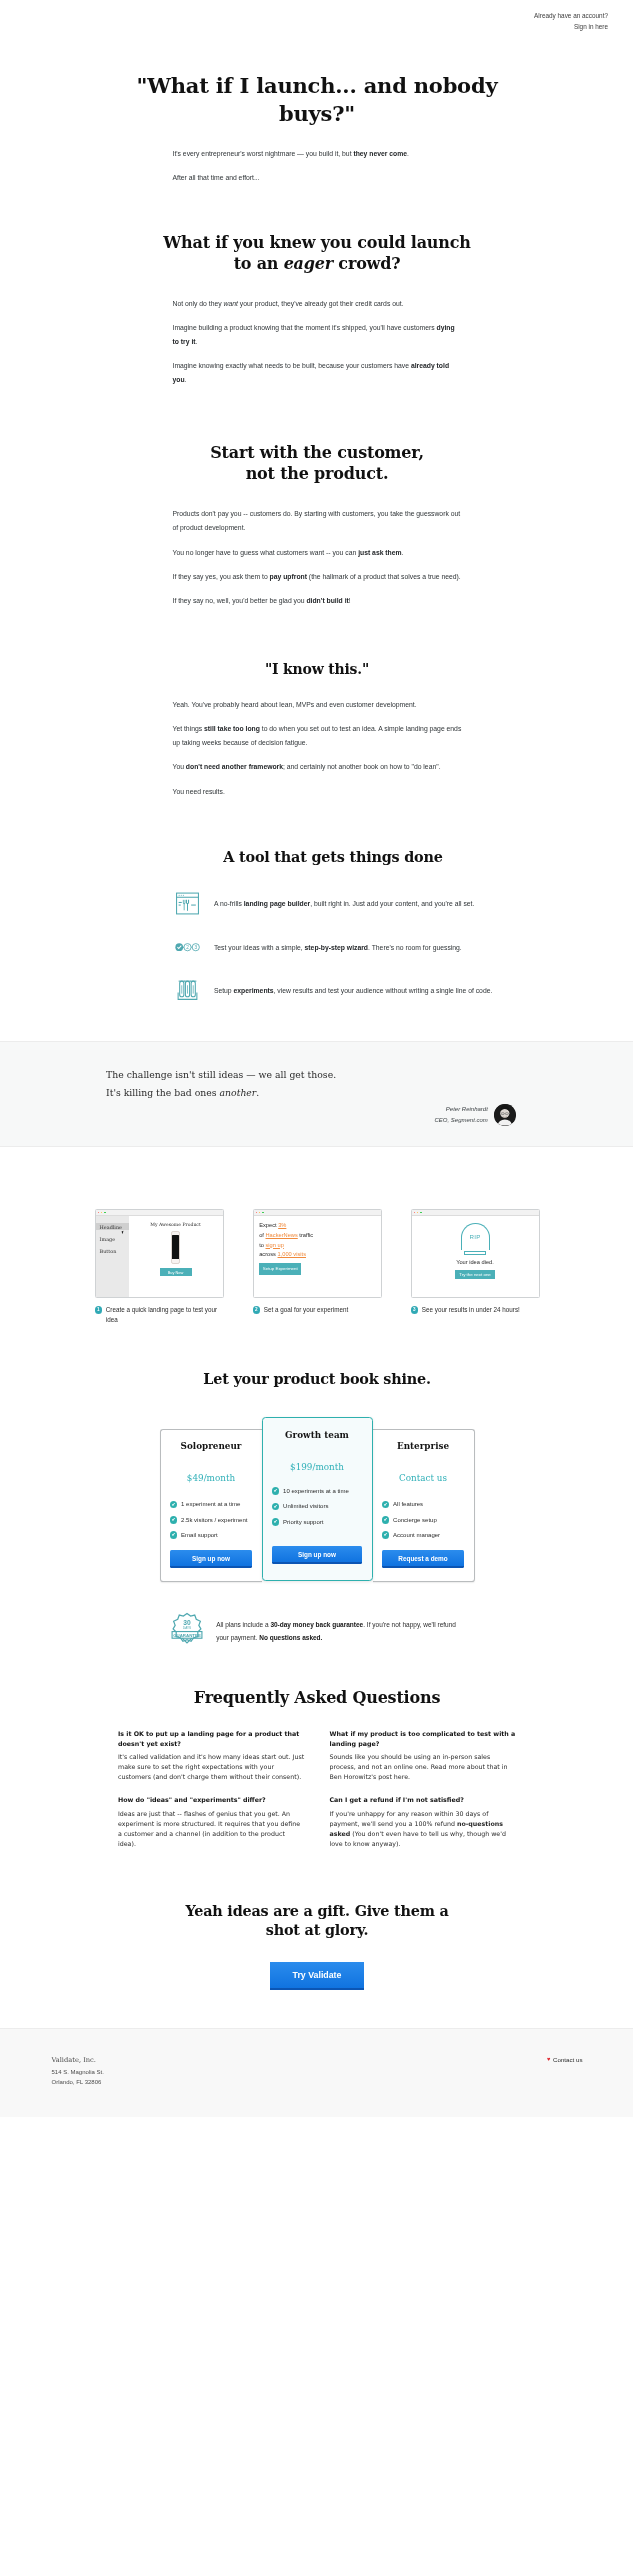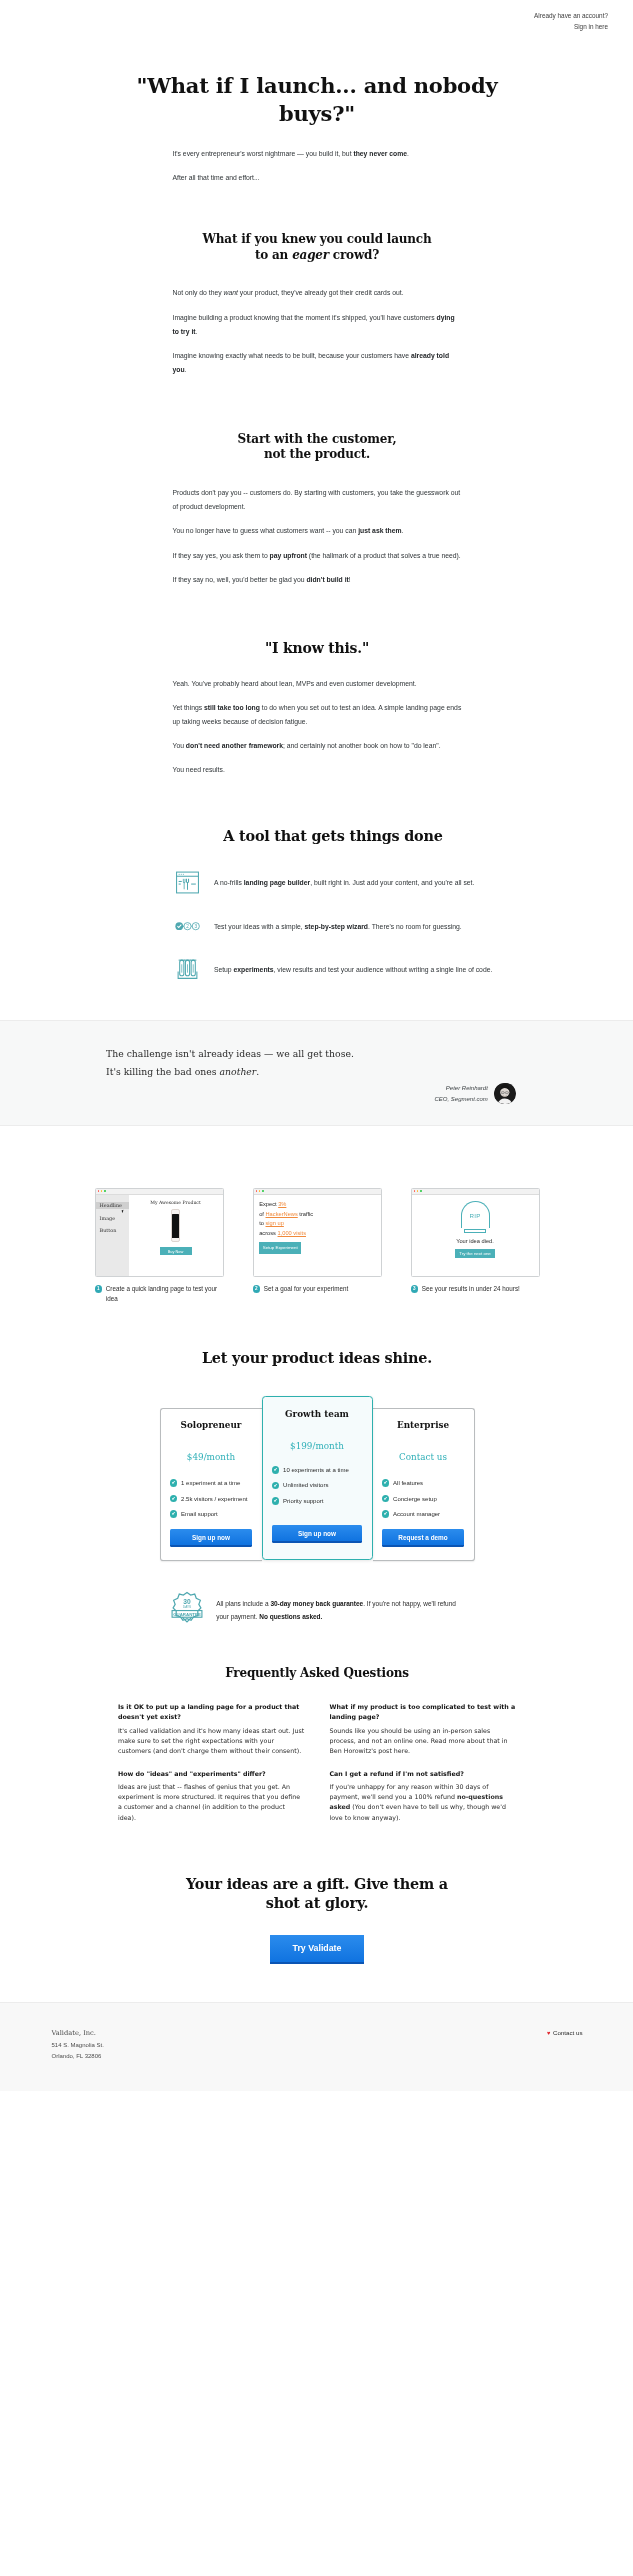--- a/index.html
+++ b/index.html
@@ -33,21 +33,21 @@
     text-align:center;
     letter-spacing:-0.2px;
   }
   h1.hero{
     font-size:21px;
     line-height:1.30;
     margin:40px auto 0;
     max-width:392px;
   }
   h2.sec{
-    font-size:12px;
+    font-size:16px;
     line-height:1.32;
     margin:0 auto;
     max-width:422px;
   }
   h2.sec.small{ font-size:14px; }
   h2.sec.mid{ font-size:14.4px; }
 
   .body-col{
     width:289px;
     margin:0 auto;
@@ -502,21 +502,21 @@
           <span>Setup </span><b>experiments</b><span>, view results and test your audience without writing a single line of code.</span>
         </div>
       </div>
 
     </div>
   </section>
 
   <section class="s-quote">
     <div class="quote-inner">
       <div class="quote-txt">
-        <div>The challenge isn't already ideas — we all get those.</div>
+        <div>The challenge isn't still ideas — we all get those.</div>
         <div>
           <span>It's killing the bad ones </span><em>another</em><span>.</span>
         </div>
       </div>
       <div class="quote-attr">
         <div class="quote-who">
           <div>Peter Reinhardt</div>
           <div>CEO, Segment.com</div>
         </div>
         <div class="avatar">
@@ -615,21 +615,21 @@
         <div class="caption">
           <span class="capnum">3</span>
           <span>See your results in under 24 hours!</span>
         </div>
       </div>
 
     </div>
   </section>
 
   <section class="s-price">
-    <h2 class="serif-head sec mid">Let your product ideas shine.</h2>
+    <h2 class="serif-head sec mid">Let your product book shine.</h2>
 
     <div class="plans">
 
       <div class="plan left">
         <div class="plan-name">Solopreneur</div>
         <div class="plan-price">$49/month</div>
         <div class="plan-feats">
           <div class="pf">
               <span class="check">✔</span>
               <span>1 experiment at a time</span>
@@ -723,21 +723,21 @@
         <p class="faq-a">
           <span>If you're unhappy for any reason within 30 days of payment, we'll send you a 100% refund </span><b>no-questions asked</b><span> (You don't even have to tell us why, though we'd love to know anyway).</span>
         </p>
       </div>
 
     </div>
   </section>
 
   <section class="s-final">
     <h2 class="serif-head sec mid">
-      <span>Your ideas are a gift. Give them a</span><br>
+      <span>Yeah ideas are a gift. Give them a</span><br>
       <span>shot at glory.</span>
     </h2>
     <button class="cta-big">Try Validate</button>
   </section>
 
   <footer>
     <div class="foot-inner">
       <div>
         <div class="foot-co">Validate, Inc.</div>
         <div class="foot-addr">

